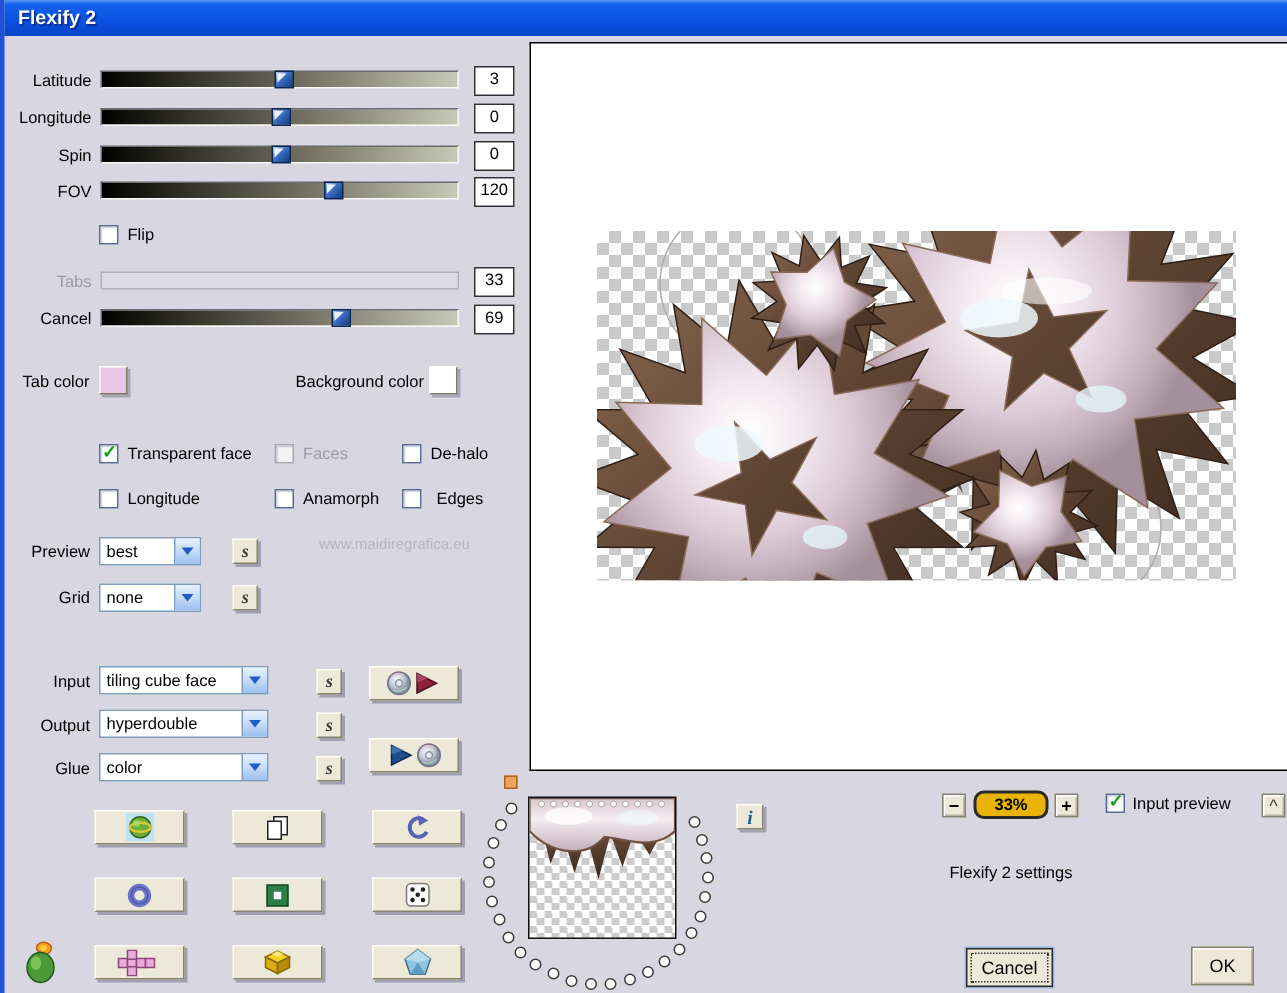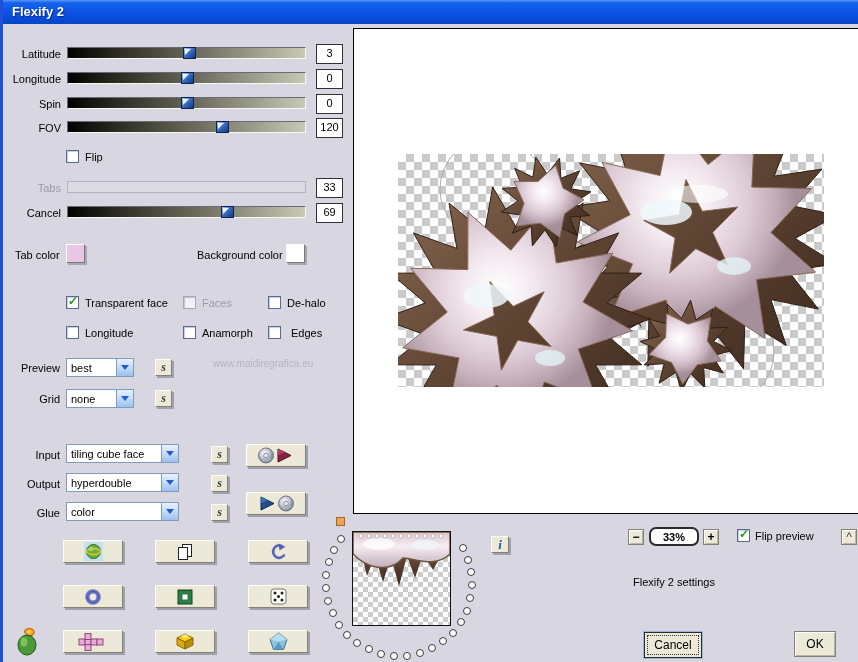--- a/index.html
+++ b/index.html
@@ -49,21 +49,21 @@
   #preview-panel{position:absolute;left:350px;top:28px;width:508px;height:486px;background:#fff;
     border:1px solid #000;border-right:none;box-sizing:border-box;}
   #checker{position:absolute;left:44px;top:125px;width:426px;height:233px;
     background:repeating-conic-gradient(#cacaca 0% 25%,#ffffff 0% 50%) 0 0/16px 16px;overflow:hidden;}
   
   #thumb-panel{position:absolute;left:349px;top:531px;width:99px;height:95px;border:1px solid #111;
     background:repeating-conic-gradient(#ccc 0% 25%,#fff 0% 50%) 0 0/10px 10px;box-sizing:border-box;z-index:5;}
   #orange-dot{position:absolute;left:333px;top:517px;width:7px;height:7px;background:#eca45c;border:1px solid #a5661f;}
   .dot{position:absolute;width:8px;height:8px;border-radius:50%;background:#fff;border:1px solid #3c3c3c;box-sizing:border-box;z-index:2;}
   
-  .pctbox{position:absolute;left:646px;top:527px;width:50px;height:19px;background:#ffffff;
+  .pctbox{position:absolute;left:646px;top:527px;width:50px;height:19px;background:#eab308;
     border:2px solid #2b2b2b;border-radius:7px;text-align:center;line-height:16px;font-weight:bold;box-sizing:border-box;}
   .xpbtn{position:absolute;background:#ece9d8;border:1px solid #828270;
     box-shadow:inset 1px 1px 0 #fff, inset -1px -1px 0 #b8b5a0;
     display:flex;align-items:center;justify-content:center;font-size:12px;box-sizing:border-box;}
   #cancel-btn{left:641px;top:632px;width:58px;height:26px;border:1px solid #2b2b2b;
     box-shadow:0 0 0 1px #9ab4dd;outline:1px dotted #333;outline-offset:-4px;}
   #ok-btn{left:791px;top:631px;width:42px;height:26px;}
   .watermark{position:absolute;left:178px;top:356px;width:164px;text-align:center;color:#b6b4c2;}
   .watermark .w1{font-size:16px;font-weight:bold;letter-spacing:2px;}
   .watermark .w2{font-size:10px;margin-top:2px;}
@@ -416,21 +416,21 @@
 
   <div class="btn3d" style="left:488px;top:536px;width:18px;height:17px;z-index:6;">
     <span style="font-family:'Liberation Serif',serif;font-weight:bold;font-style:italic;font-size:13px;color:#1a5a9e;">i</span>
   </div>
 
   <div class="xpbtn" style="left:625px;top:529px;width:16px;height:16px;font-weight:bold;">−</div>
   <div class="pctbox">33%</div>
   <div class="xpbtn" style="left:700px;top:529px;width:16px;height:16px;font-weight:bold;">+</div>
 
   <div class="cb checked" style="left:734px;top:529px;"></div>
-  <div class="lab" style="left:752px;top:530px;">Flip preview</div>
+  <div class="lab" style="left:752px;top:530px;">Input preview</div>
   <div class="xpbtn" style="left:838px;top:529px;width:16px;height:16px;color:#444;">^</div>
 
   <div class="lab" style="left:630px;top:576px;">Flexify 2 settings</div>
 
   <div class="xpbtn" id="cancel-btn">Cancel</div>
   <div class="xpbtn" id="ok-btn">OK</div>
 
 </div>
 
 </body></html>

